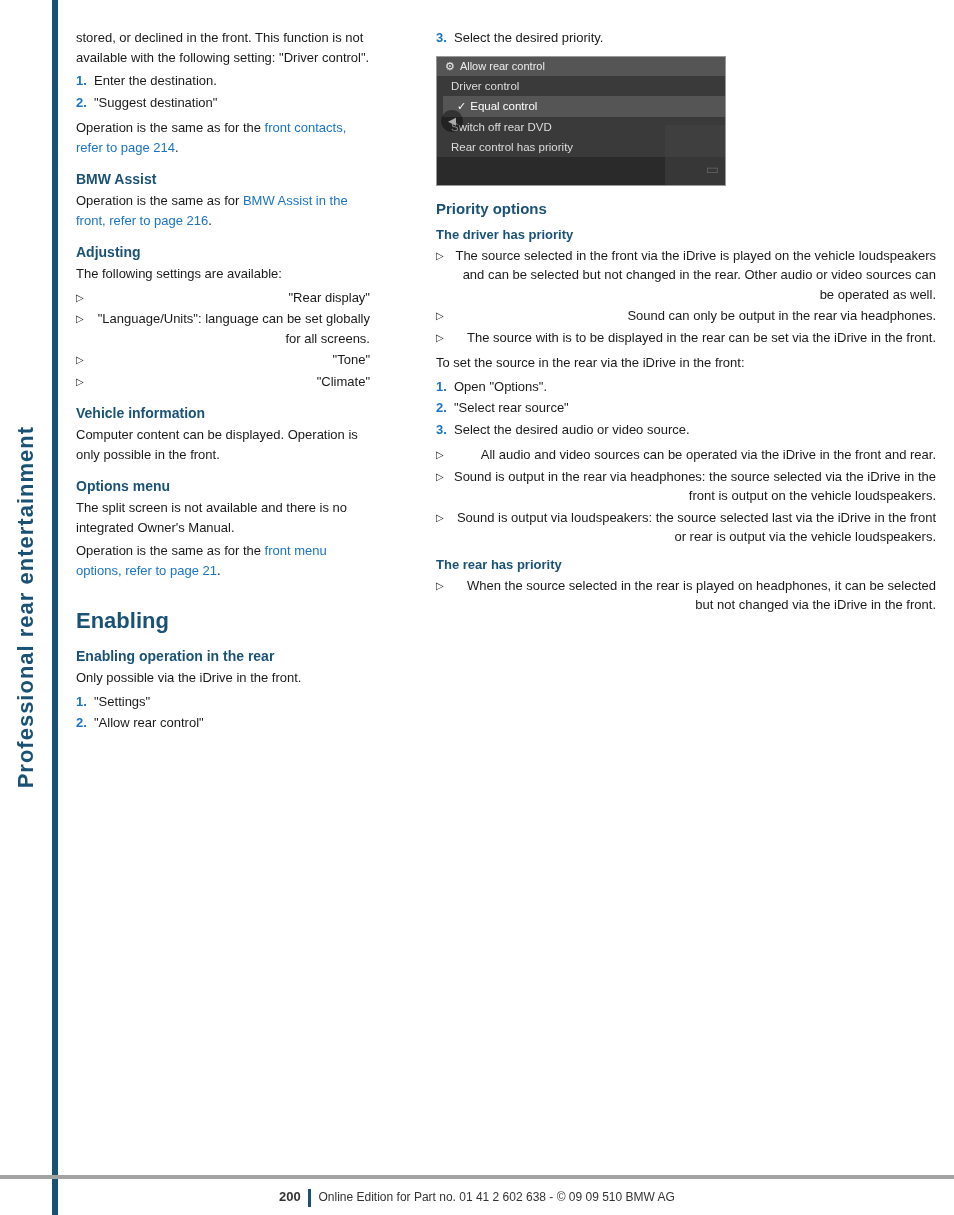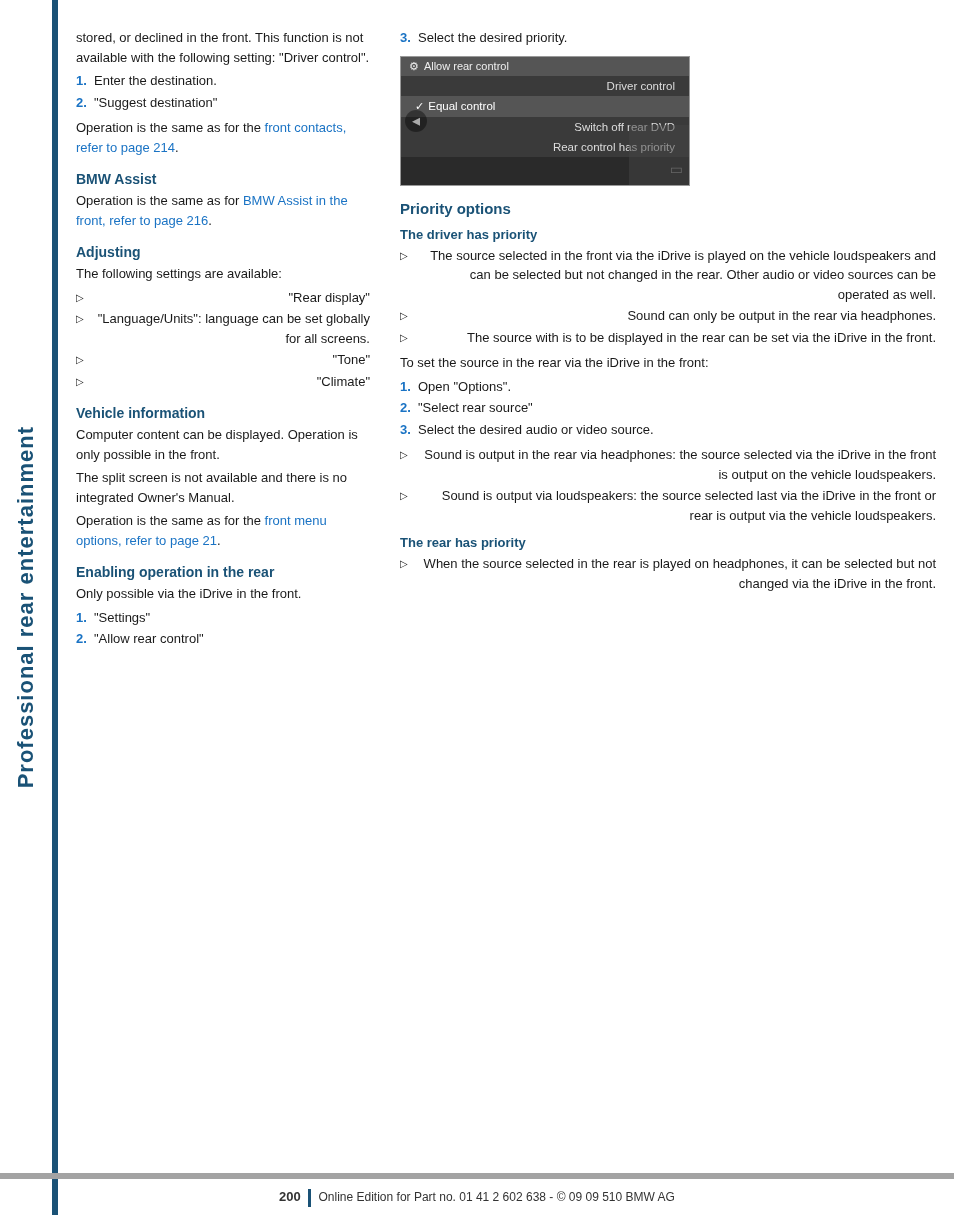--- a/index.html
+++ b/index.html
@@ -47,20 +47,21 @@
       background: #1a5276;
       min-height: 1215px;
       flex-shrink: 0;
     }
 
     
     .content-area {
       flex: 1;
       display: flex;
       padding: 18px 0 0 0;
+      gap: 36px;
     }
 
     .left-col {
       width: 330px;
       padding: 10px 18px 10px 18px;
       flex-shrink: 0;
     }
 
     .right-col {
       flex: 1;
@@ -187,29 +188,29 @@
     
     .ss-menu {
       background: #3a3a3a;
       color: #ddd;
       font-size: 11.5px;
     }
 
     .ss-menu-item {
       padding: 4px 14px;
       cursor: default;
-      text-align: right;
     }
 
     .ss-menu-item.selected {
       background: #555;
       color: #fff;
       display: flex;
       align-items: center;
       gap: 4px;
+      margin-left: 6px;
     }
 
     .ss-menu-item.selected::before {
       content: '✓';
       font-size: 11px;
     }
 
     
     .ss-left-nav {
       position: absolute;
@@ -250,21 +251,21 @@
     
     .page-footer {
       position: absolute;
       bottom: 0;
       left: 0;
       right: 0;
       text-align: center;
       padding: 10px 0 8px 0;
       font-size: 12px;
       color: #333;
-      border-top: 6px solid #a3a3a3;
+      border-top: 4px solid #a3a3a3;
     }
 
     .page-footer .page-num {
       font-weight: bold;
       font-size: 13px;
     }
 
     .divider-line {
       width: 3px;
       height: 18px;
@@ -322,25 +323,27 @@
       <ul class="bullet-list">
         <li>"Rear display"</li>
         <li>"Language/Units": language can be set globally for all screens.</li>
         <li>"Tone"</li>
         <li>"Climate"</li>
       </ul>
 
       <div class="section-heading">Vehicle information</div>
       <p class="body-text">Computer content can be displayed. Operation is only possible in the front.</p>
 
+      <div class="section-heading">Options menu</div>
       <p class="body-text">The split screen is not available and there is no integrated Owner's Manual.</p>
       <p class="body-text">
         <span>Operation is the same as for the </span><a class="link-text" href="#">front menu options, refer to page 21</a><span>.</span>
       </p>
 
+      <div class="big-heading">Enabling</div>
       <div class="section-heading">Enabling operation in the rear</div>
       <p class="body-text">Only possible via the iDrive in the front.</p>
       <ul class="numbered-list">
         <li>
           <span class="num">1.</span>
           <span>"Settings"</span>
         </li>
         <li>
           <span class="num">2.</span>
           <span>"Allow rear control"</span>
@@ -397,20 +400,21 @@
           <span class="num">2.</span>
           <span>"Select rear source"</span>
         </li>
         <li>
           <span class="num">3.</span>
           <span>Select the desired audio or video source.</span>
         </li>
       </ul>
 
       <ul class="bullet-list">
+        <li>All audio and video sources can be operated via the iDrive in the front and rear.</li>
         <li>Sound is output in the rear via headphones: the source selected via the iDrive in the front is output on the vehicle loudspeakers.</li>
         <li>Sound is output via loudspeakers: the source selected last via the iDrive in the front or rear is output via the vehicle loudspeakers.</li>
       </ul>
 
       <div class="sub-heading">The rear has priority</div>
       <ul class="bullet-list">
         <li>When the source selected in the rear is played on headphones, it can be selected but not changed via the iDrive in the front.</li>
       </ul>
 
     </div>

